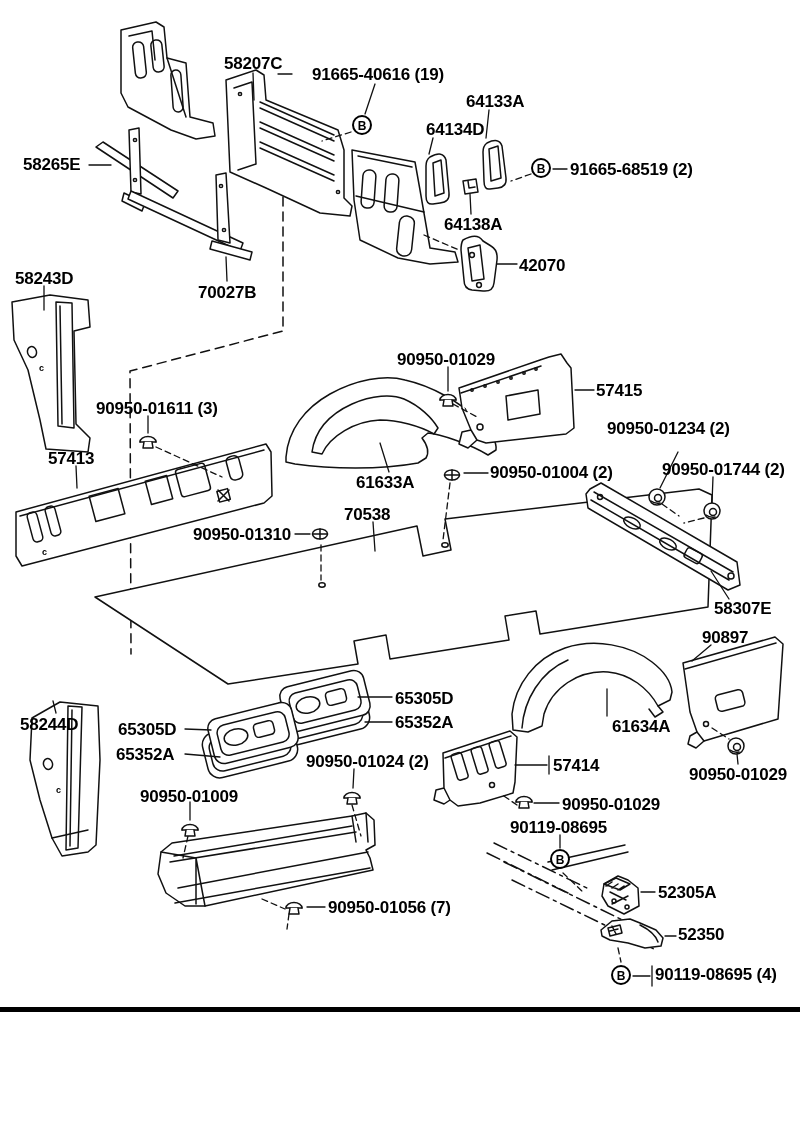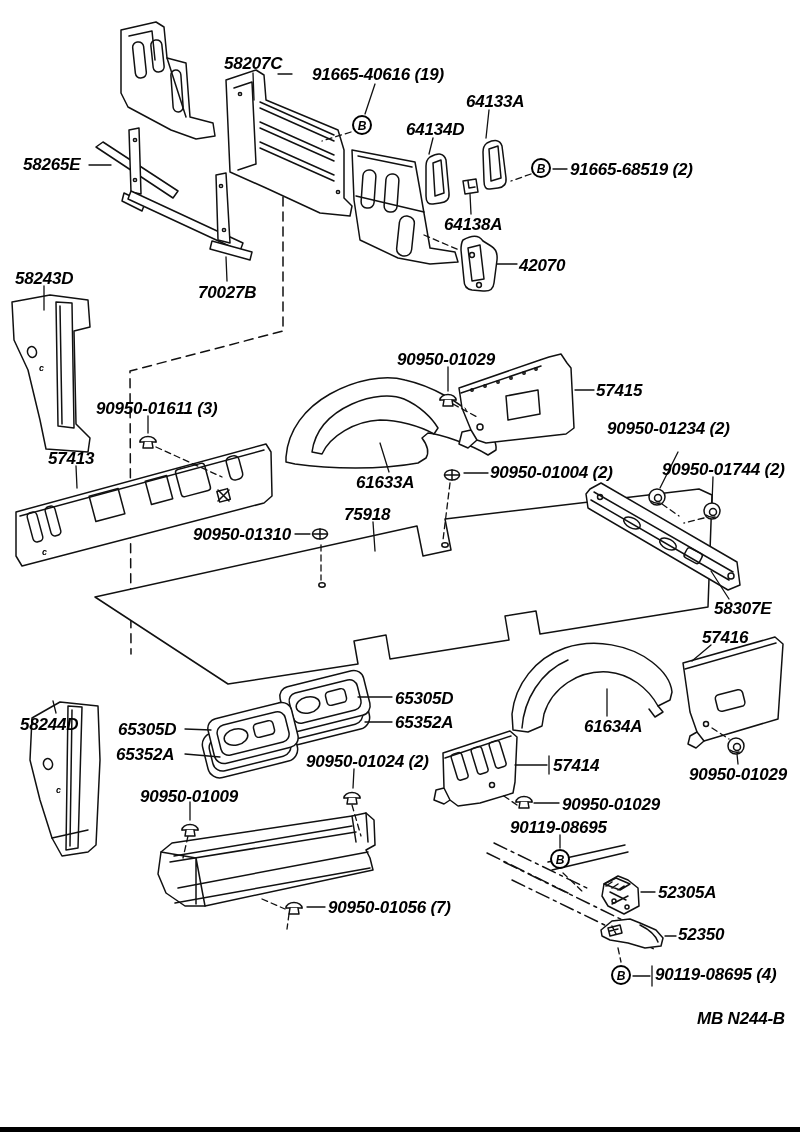--- a/index.html
+++ b/index.html
@@ -1,17 +1,17 @@
 <!DOCTYPE html>
 <html><head>
 <meta charset="utf-8">
 <style>
   html,body{margin:0;padding:0;background:#fff;}
-  #stage{position:relative;width:800px;height:1132px;background:#fff;overflow:hidden;
-         font-family:"Liberation Sans","DejaVu Sans",sans-serif;font-style:italic;}
+  #stage{position:relative;width:800px;height:1012px;background:#fff;overflow:hidden;
+         font-family:"Liberation Sans","DejaVu Sans",sans-serif;}
   #lineart{position:absolute;left:0;top:0;}
   .lbl{position:absolute;font-size:17px;font-weight:bold;color:#000;letter-spacing:-0.2px;
        white-space:nowrap;line-height:1;}
   .bmark{position:absolute;width:20px;height:20px;border:2.2px solid #000;border-radius:50%;
          font-size:12px;font-weight:bold;text-align:center;line-height:19px;color:#000;
          background:#fff;box-sizing:border-box;}
   .cmark{position:absolute;font-size:9px;font-weight:bold;color:#000;line-height:1;}
   #scan-edge{position:absolute;left:0;bottom:0;width:800px;height:5px;background:#000;}
 </style>
 </head>
@@ -320,45 +320,45 @@
     <use href="#screw" x="452" y="475"></use>
     <use href="#grommet" x="657" y="497"></use>
     <use href="#grommet" x="712" y="511"></use>
     <use href="#grommet" x="736" y="746"></use>
   </g>
 </svg>
 
 <div class="lbl" style="left:224px;top:55px">58207C</div>
 <div class="lbl" style="left:312px;top:66px">91665-40616 (19)</div>
 <div class="lbl" style="left:466px;top:93px">64133A</div>
-<div class="lbl" style="left:406px;top:121px">64134D</div>
+<div class="lbl" style="left:426px;top:121px">64134D</div>
 <div class="lbl" style="left:570px;top:161px">91665-68519 (2)</div>
 <div class="lbl" style="left:444px;top:216px">64138A</div>
 <div class="lbl" style="left:519px;top:257px">42070</div>
 <div class="lbl" style="left:23px;top:156px">58265E</div>
 <div class="lbl" style="left:15px;top:270px">58243D</div>
 <div class="lbl" style="left:198px;top:284px">70027B</div>
 <div class="lbl" style="left:397px;top:351px">90950-01029</div>
 <div class="lbl" style="left:596px;top:382px">57415</div>
 <div class="lbl" style="left:96px;top:400px">90950-01611 (3)</div>
 <div class="lbl" style="left:48px;top:450px">57413</div>
 <div class="lbl" style="left:356px;top:474px">61633A</div>
 <div class="lbl" style="left:490px;top:464px">90950-01004 (2)</div>
 <div class="lbl" style="left:607px;top:420px">90950-01234 (2)</div>
 <div class="lbl" style="left:662px;top:461px">90950-01744 (2)</div>
-<div class="lbl" style="left:344px;top:506px">75918</div>
+<div class="lbl" style="left:344px;top:506px">70538</div>
 <div class="lbl" style="left:193px;top:526px">90950-01310</div>
 <div class="lbl" style="left:714px;top:600px">58307E</div>
-<div class="lbl" style="left:702px;top:629px">57416</div>
+<div class="lbl" style="left:702px;top:629px">90897</div>
 <div class="lbl" style="left:20px;top:716px">58244D</div>
 <div class="lbl" style="left:395px;top:690px">65305D</div>
 <div class="lbl" style="left:395px;top:714px">65352A</div>
 <div class="lbl" style="left:118px;top:721px">65305D</div>
 <div class="lbl" style="left:116px;top:746px">65352A</div>
-<div class="lbl" style="left:584px;top:718px">61634A</div>
+<div class="lbl" style="left:612px;top:718px">61634A</div>
 <div class="lbl" style="left:553px;top:757px">57414</div>
 <div class="lbl" style="left:689px;top:766px">90950-01029</div>
 <div class="lbl" style="left:306px;top:753px">90950-01024 (2)</div>
 <div class="lbl" style="left:140px;top:788px">90950-01009</div>
 <div class="lbl" style="left:562px;top:796px">90950-01029</div>
 <div class="lbl" style="left:510px;top:819px">90119-08695</div>
 <div class="lbl" style="left:658px;top:884px">52305A</div>
 <div class="lbl" style="left:678px;top:926px">52350</div>
 <div class="lbl" style="left:328px;top:899px">90950-01056 (7)</div>
 <div class="lbl" style="left:655px;top:966px">90119-08695 (4)</div>

